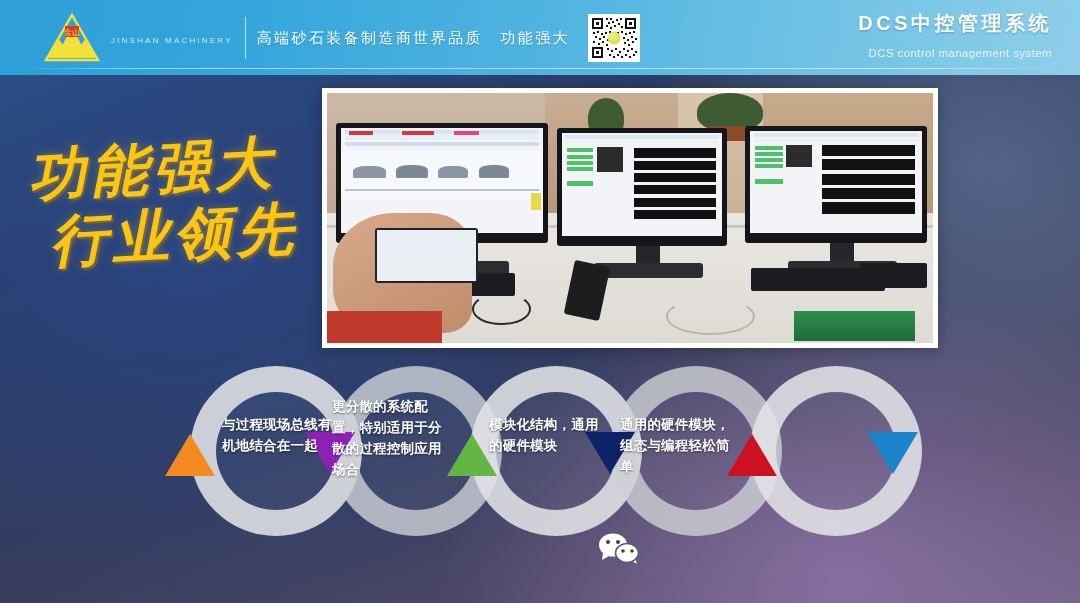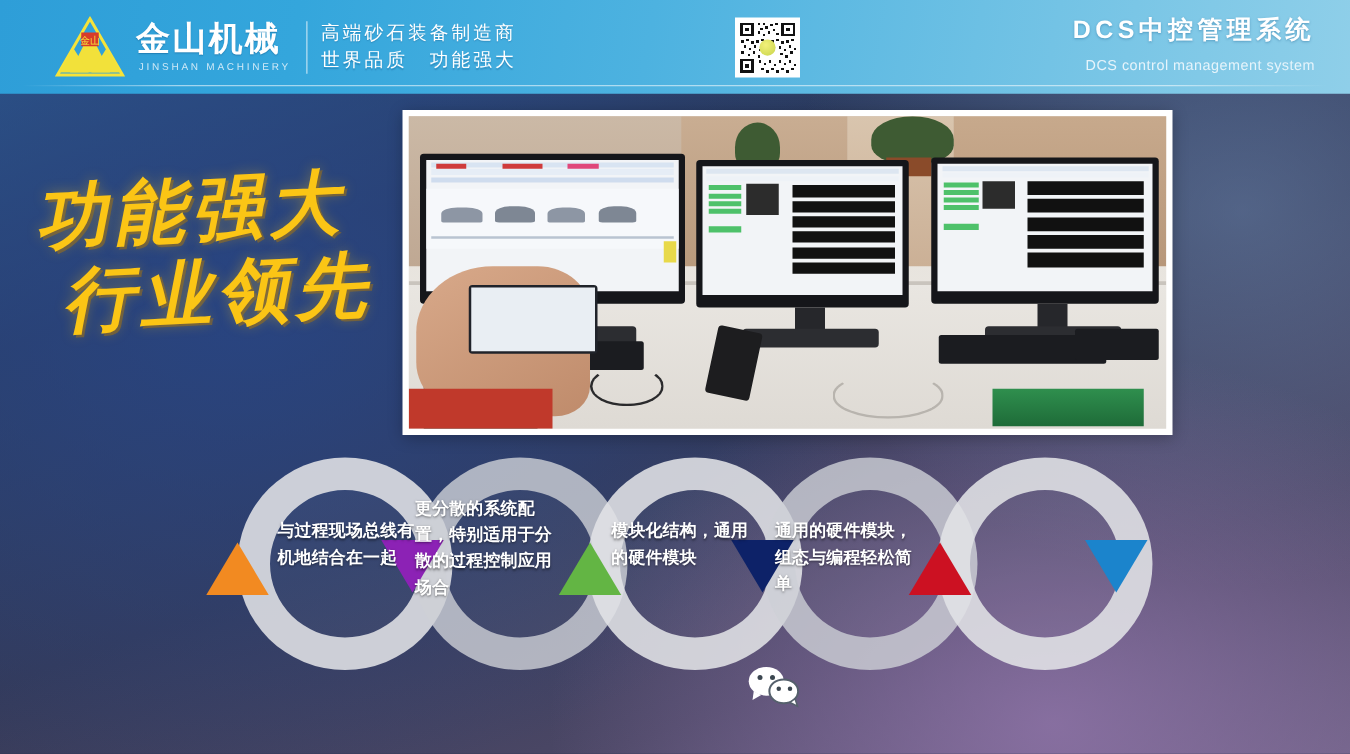--- a/index.html
+++ b/index.html
@@ -34,21 +34,21 @@
     text-shadow:0 1px 1px rgba(0,60,110,.35);
   }
   #brand-en{
     font-size:8px;color:#cfe9f7;letter-spacing:2.2px;margin-left:11px;margin-top:4px;
     font-family:"Liberation Sans",sans-serif;
   }
   #brand-stack{display:flex;flex-direction:column;justify-content:center;}
   #brand-divider{
     width:1px;height:42px;background:rgba(255,255,255,.65);margin:0 11px 0 12px;
   }
-  #tagline{display:flex;flex-direction:column;justify-content:center;}
+  #tagline{display:flex;flex-direction:row;justify-content:center;}
   .tag-line{
     font-size:15px;color:#ffffff;letter-spacing:2.4px;line-height:1.48;font-weight:500;
     text-shadow:0 1px 1px rgba(0,60,110,.28);
   }
   #qr{
     position:absolute;left:588px;top:14px;width:52px;height:48px;
     background:#fff;padding:2px;box-sizing:border-box;
   }
   #qr-inner{width:100%;height:100%;position:relative;}
   #qr-center{
@@ -165,21 +165,20 @@
         <svg width="56" height="50" viewBox="0 0 56 50">
           <polygon points="28,2 54,47 2,47" fill="none" stroke="#f5e33a" stroke-width="2.4"></polygon>
           <polygon points="28,13 44,45 12,45" fill="#f2e13a"></polygon>
           <polygon points="15,26 27,45 3,45" fill="#f2e13a"></polygon>
           <polygon points="41,26 53,45 29,45" fill="#f2e13a"></polygon>
           <rect x="21" y="13" width="14" height="11" fill="#d83b2a"></rect>
           <text x="28" y="22" font-size="8" fill="#f5e33a" text-anchor="middle" font-family="DejaVu Sans, sans-serif">金山</text>
         </svg>
       </div>
       <div id="brand-stack">
-        <div id="brand-cn">金山机械</div>
         <div id="brand-en">JINSHAN MACHINERY</div>
       </div>
       <div id="brand-divider"></div>
       <div id="tagline">
         <div class="tag-line">高端砂石装备制造商</div>
         <div class="tag-line">世界品质　功能强大</div>
       </div>
     </div>
 
     <div id="qr">

